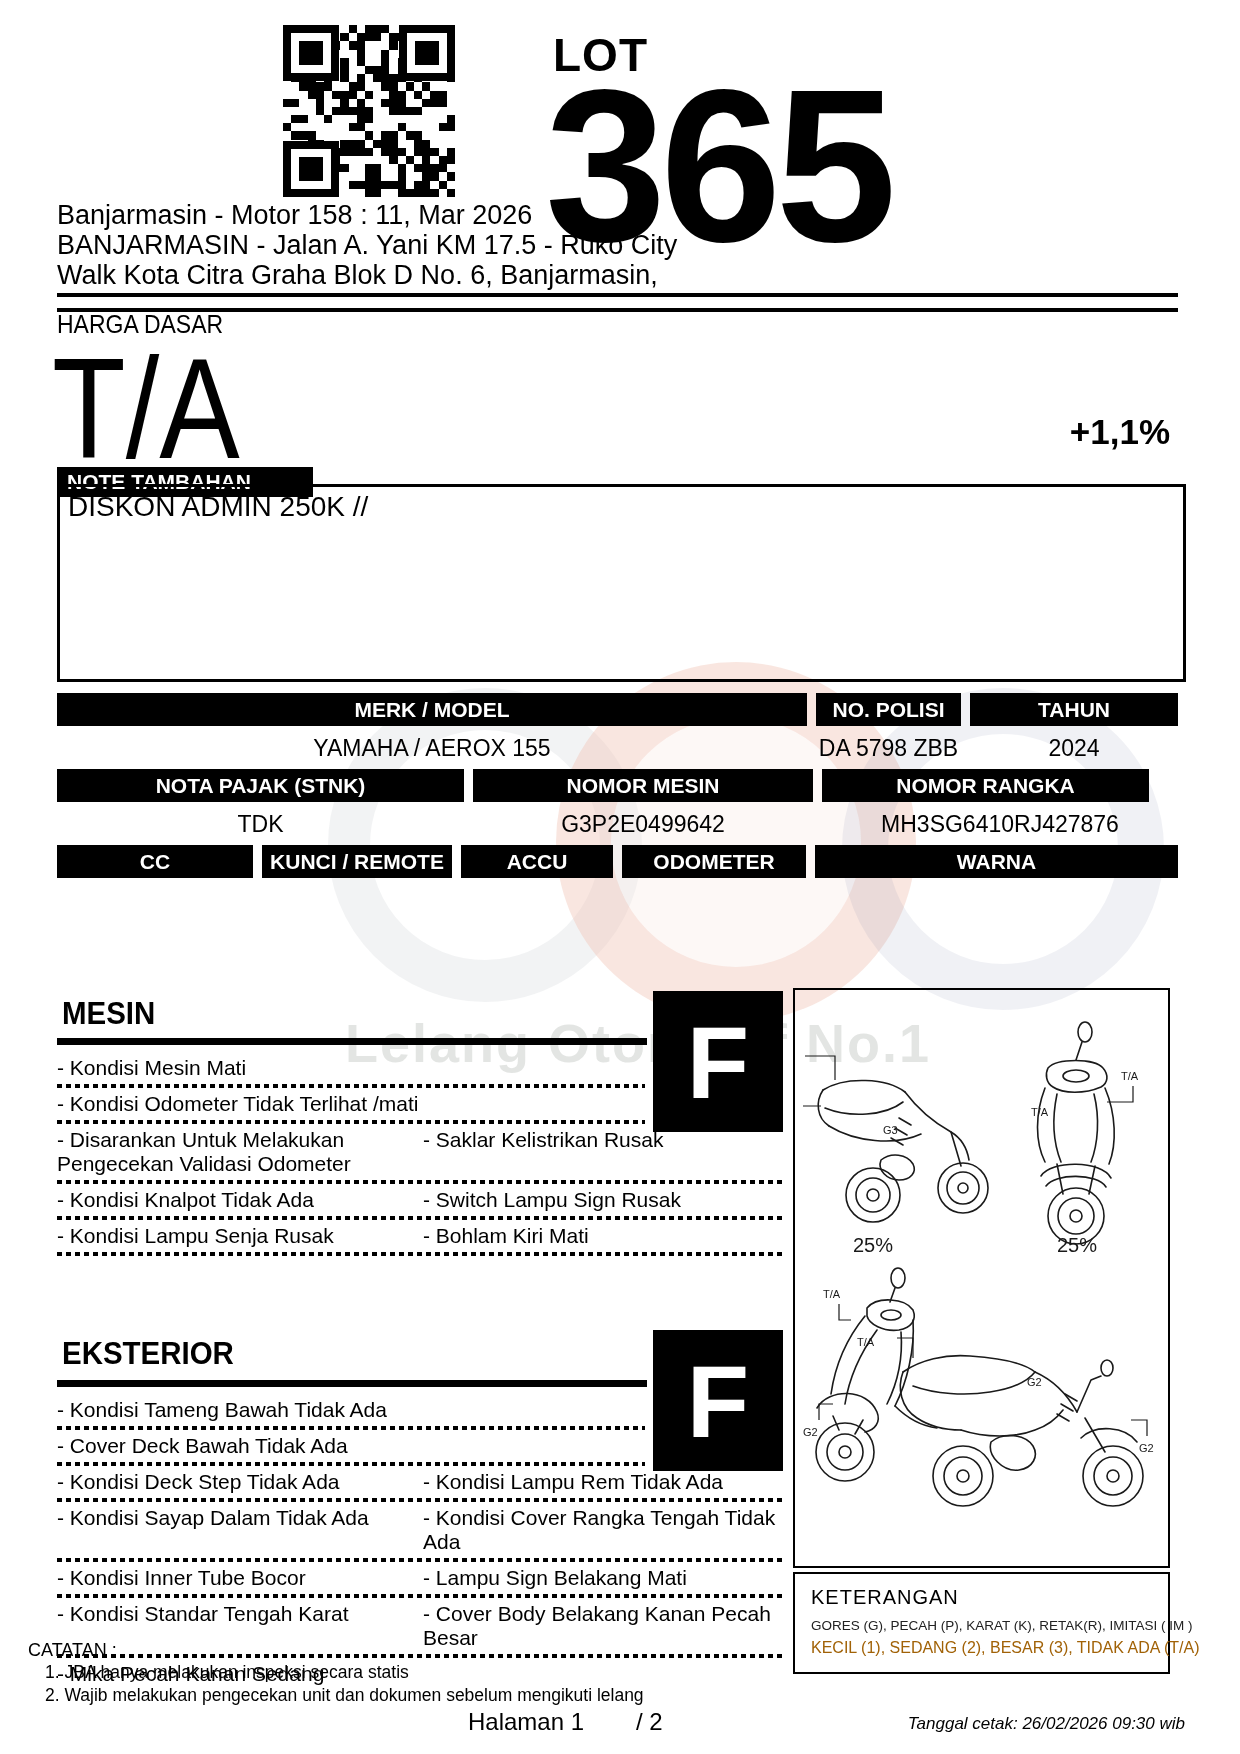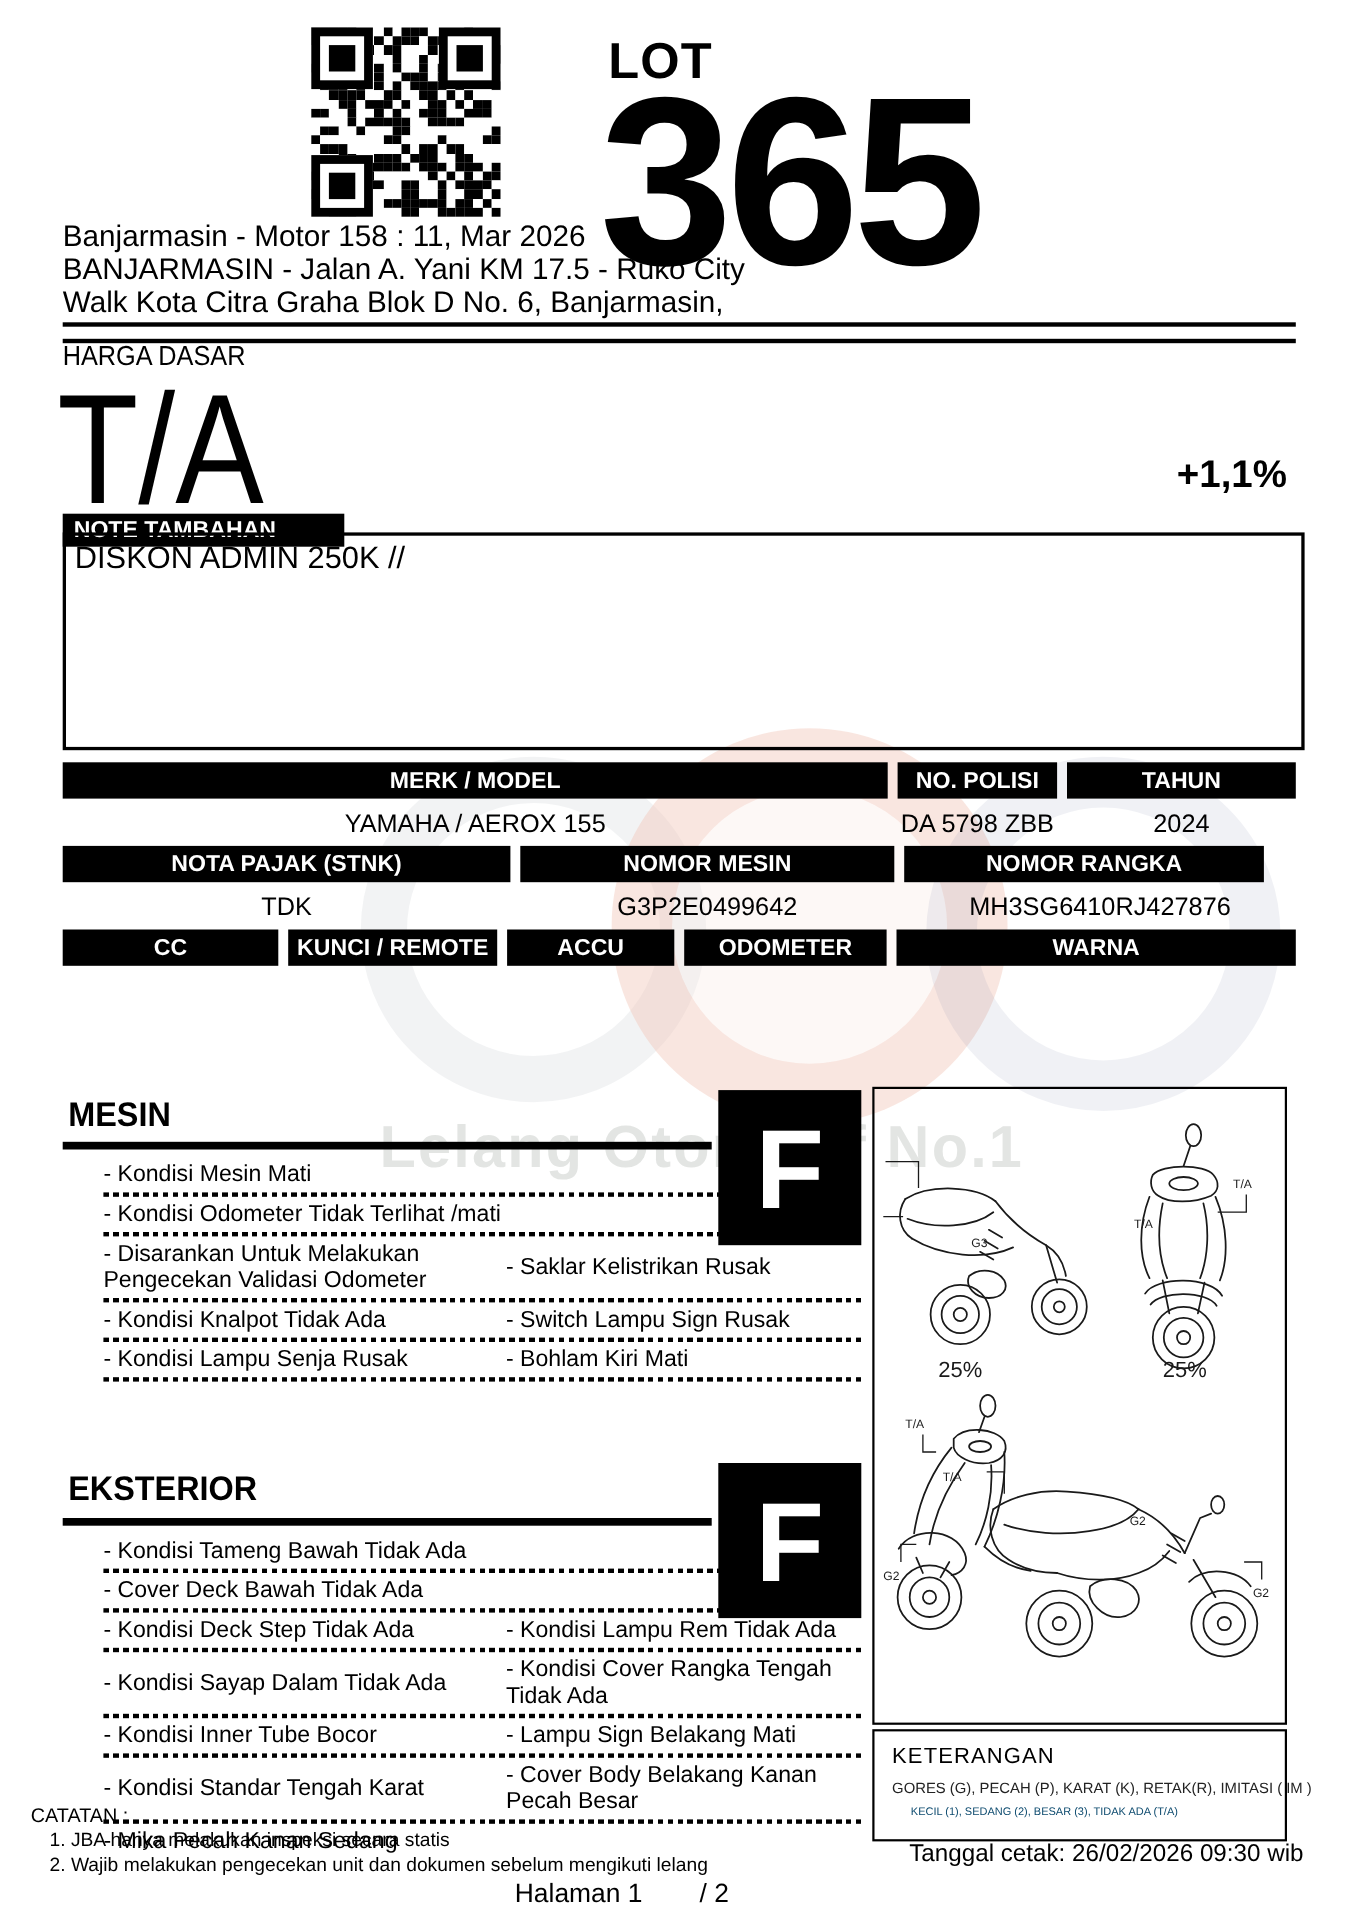--- a/index.html
+++ b/index.html
@@ -50,42 +50,42 @@
   .vcell{font-size:23px;text-align:center;padding-top:9px;height:34px;white-space:nowrap;}
 
   
   .sec-title{font-size:31px;font-weight:bold;transform:scaleX(0.95);transform-origin:left top;}
   .sec-underline{position:absolute;height:7px;background:#000;}
   .grade-badge{position:absolute;width:130px;height:141px;background:#000;color:#fff;
                display:flex;align-items:center;justify-content:center;
                font-size:102px;font-weight:bold;padding-top:4px;box-sizing:border-box;}
 
   .checklist{position:absolute;width:726px;}
-  .crow{position:relative;display:flex;align-items:center;min-height:36px;margin-left:37px;}
+  .crow{position:relative;display:flex;min-height:36px;}
   .crow.tall{min-height:56px;}
   .crow .cl{width:366px;font-size:21px;line-height:24px;padding:4px 0 8px 0;}
   .crow .cr{flex:1;font-size:21px;line-height:24px;padding:4px 0 8px 0;}
   .crow.dots::after{content:"";position:absolute;left:0;bottom:0;height:4px;width:100%;
       background:repeating-linear-gradient(90deg,#000 0 5px,transparent 5px 9px);}
   .crow.dots.short::after{width:588px;}
 
   
   .diagram-box{left:793px;top:988px;width:377px;height:580px;border:2px solid #000;box-sizing:border-box;background:transparent;}
   .keterangan-box{left:793px;top:1572px;width:377px;height:102px;border:2px solid #000;box-sizing:border-box;
                   padding:12px 16px 0 16px;}
   .ket-title{font-size:20px;letter-spacing:1px;margin-bottom:6px;}
   .ket-line1{font-size:13.5px;color:#222;line-height:22px;white-space:nowrap;}
-  .ket-line2{font-size:10px;color:#0c4a6e;line-height:22px;white-space:nowrap;margin-left:17px;}
+  .ket-line2{font-size:16px;color:#a16207;line-height:22px;white-space:nowrap;}
 
   .catatan{left:28px;top:1640px;font-size:18px;}
   .catatan .cat-items{margin-left:17px;font-size:17.5px;line-height:23px;}
 
   .footer-page{left:468px;top:1708px;font-size:24px;}
   .footer-of{left:636px;top:1708px;font-size:24px;}
-  .footer-print{position:absolute;right:55px;top:1672px;font-size:22px;}
+  .footer-print{position:absolute;right:55px;top:1714px;font-size:17px;font-style:italic;}
 
   svg text{font-family:"Liberation Sans",sans-serif;fill:#1a1a1a;}
   svg .ln{fill:none;stroke:#1a1a1a;stroke-width:1.6;stroke-linecap:round;stroke-linejoin:round;}
   svg .ldr{fill:none;stroke:#1a1a1a;stroke-width:1.2;}
 </style>
 </head>
 <body>
 
 <div class="page">
 

